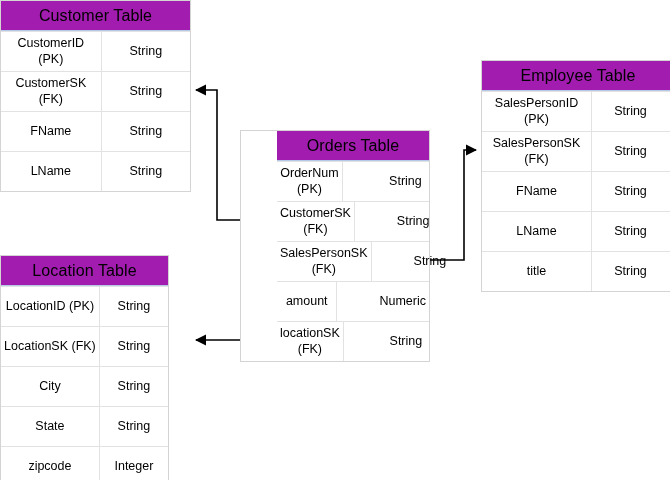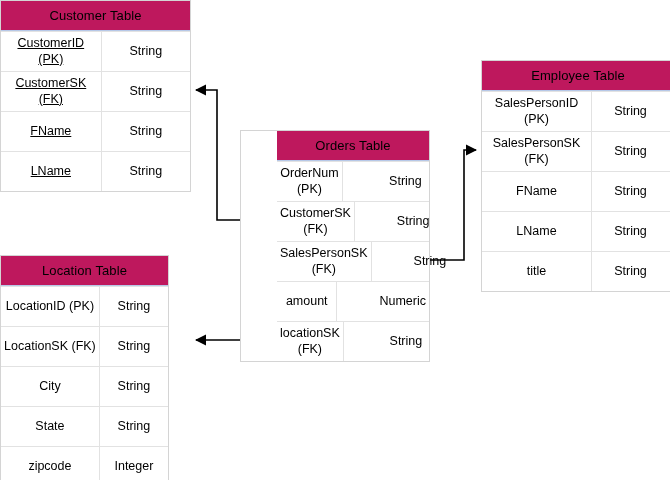--- a/index.html
+++ b/index.html
@@ -23,26 +23,26 @@
   }
   .er-table {
     position: absolute;
     box-sizing: border-box;
     background: #ffffff;
     border: 1px solid #d4d4d4;
     border-collapse: collapse;
   }
   .er-table .thead {
     box-sizing: border-box;
-    background: #be185d;
+    background: #a21caf;
     border-bottom: 1px solid #b6c8e8;
     display: flex;
     align-items: center;
     justify-content: center;
-    font-size: 13px;
+    font-size: 16px;
     color: #000;
     letter-spacing: 0.1px;
   }
   .er-row {
     box-sizing: border-box;
     display: flex;
     border-top: 1px solid #e2e2e2;
   }
   .er-row:first-of-type {
     border-top: none;
@@ -59,21 +59,21 @@
     color: #000;
   }
   .er-cell.name {
     border-right: 1px solid #e2e2e2;
   }
 
   
   #tbl-customer { left: 0px; top: 0px; width: 191px; }
   #tbl-customer .thead { height: 30px; }
   #tbl-customer .er-row { height: 40px; }
-  #tbl-customer .er-cell.name { width: 107px; text-decoration: underline; }
+  #tbl-customer .er-cell.name { width: 107px; }
   #tbl-customer .er-cell.type { width: 94px; }
 
   
   #tbl-location { left: 0px; top: 255px; width: 169px; height: 226px; }
   #tbl-location .thead { height: 30px; }
   #tbl-location .er-row { height: 40px; }
   #tbl-location .er-cell.name { width: 112px; }
   #tbl-location .er-cell.type { width: 77px; }
 
   

